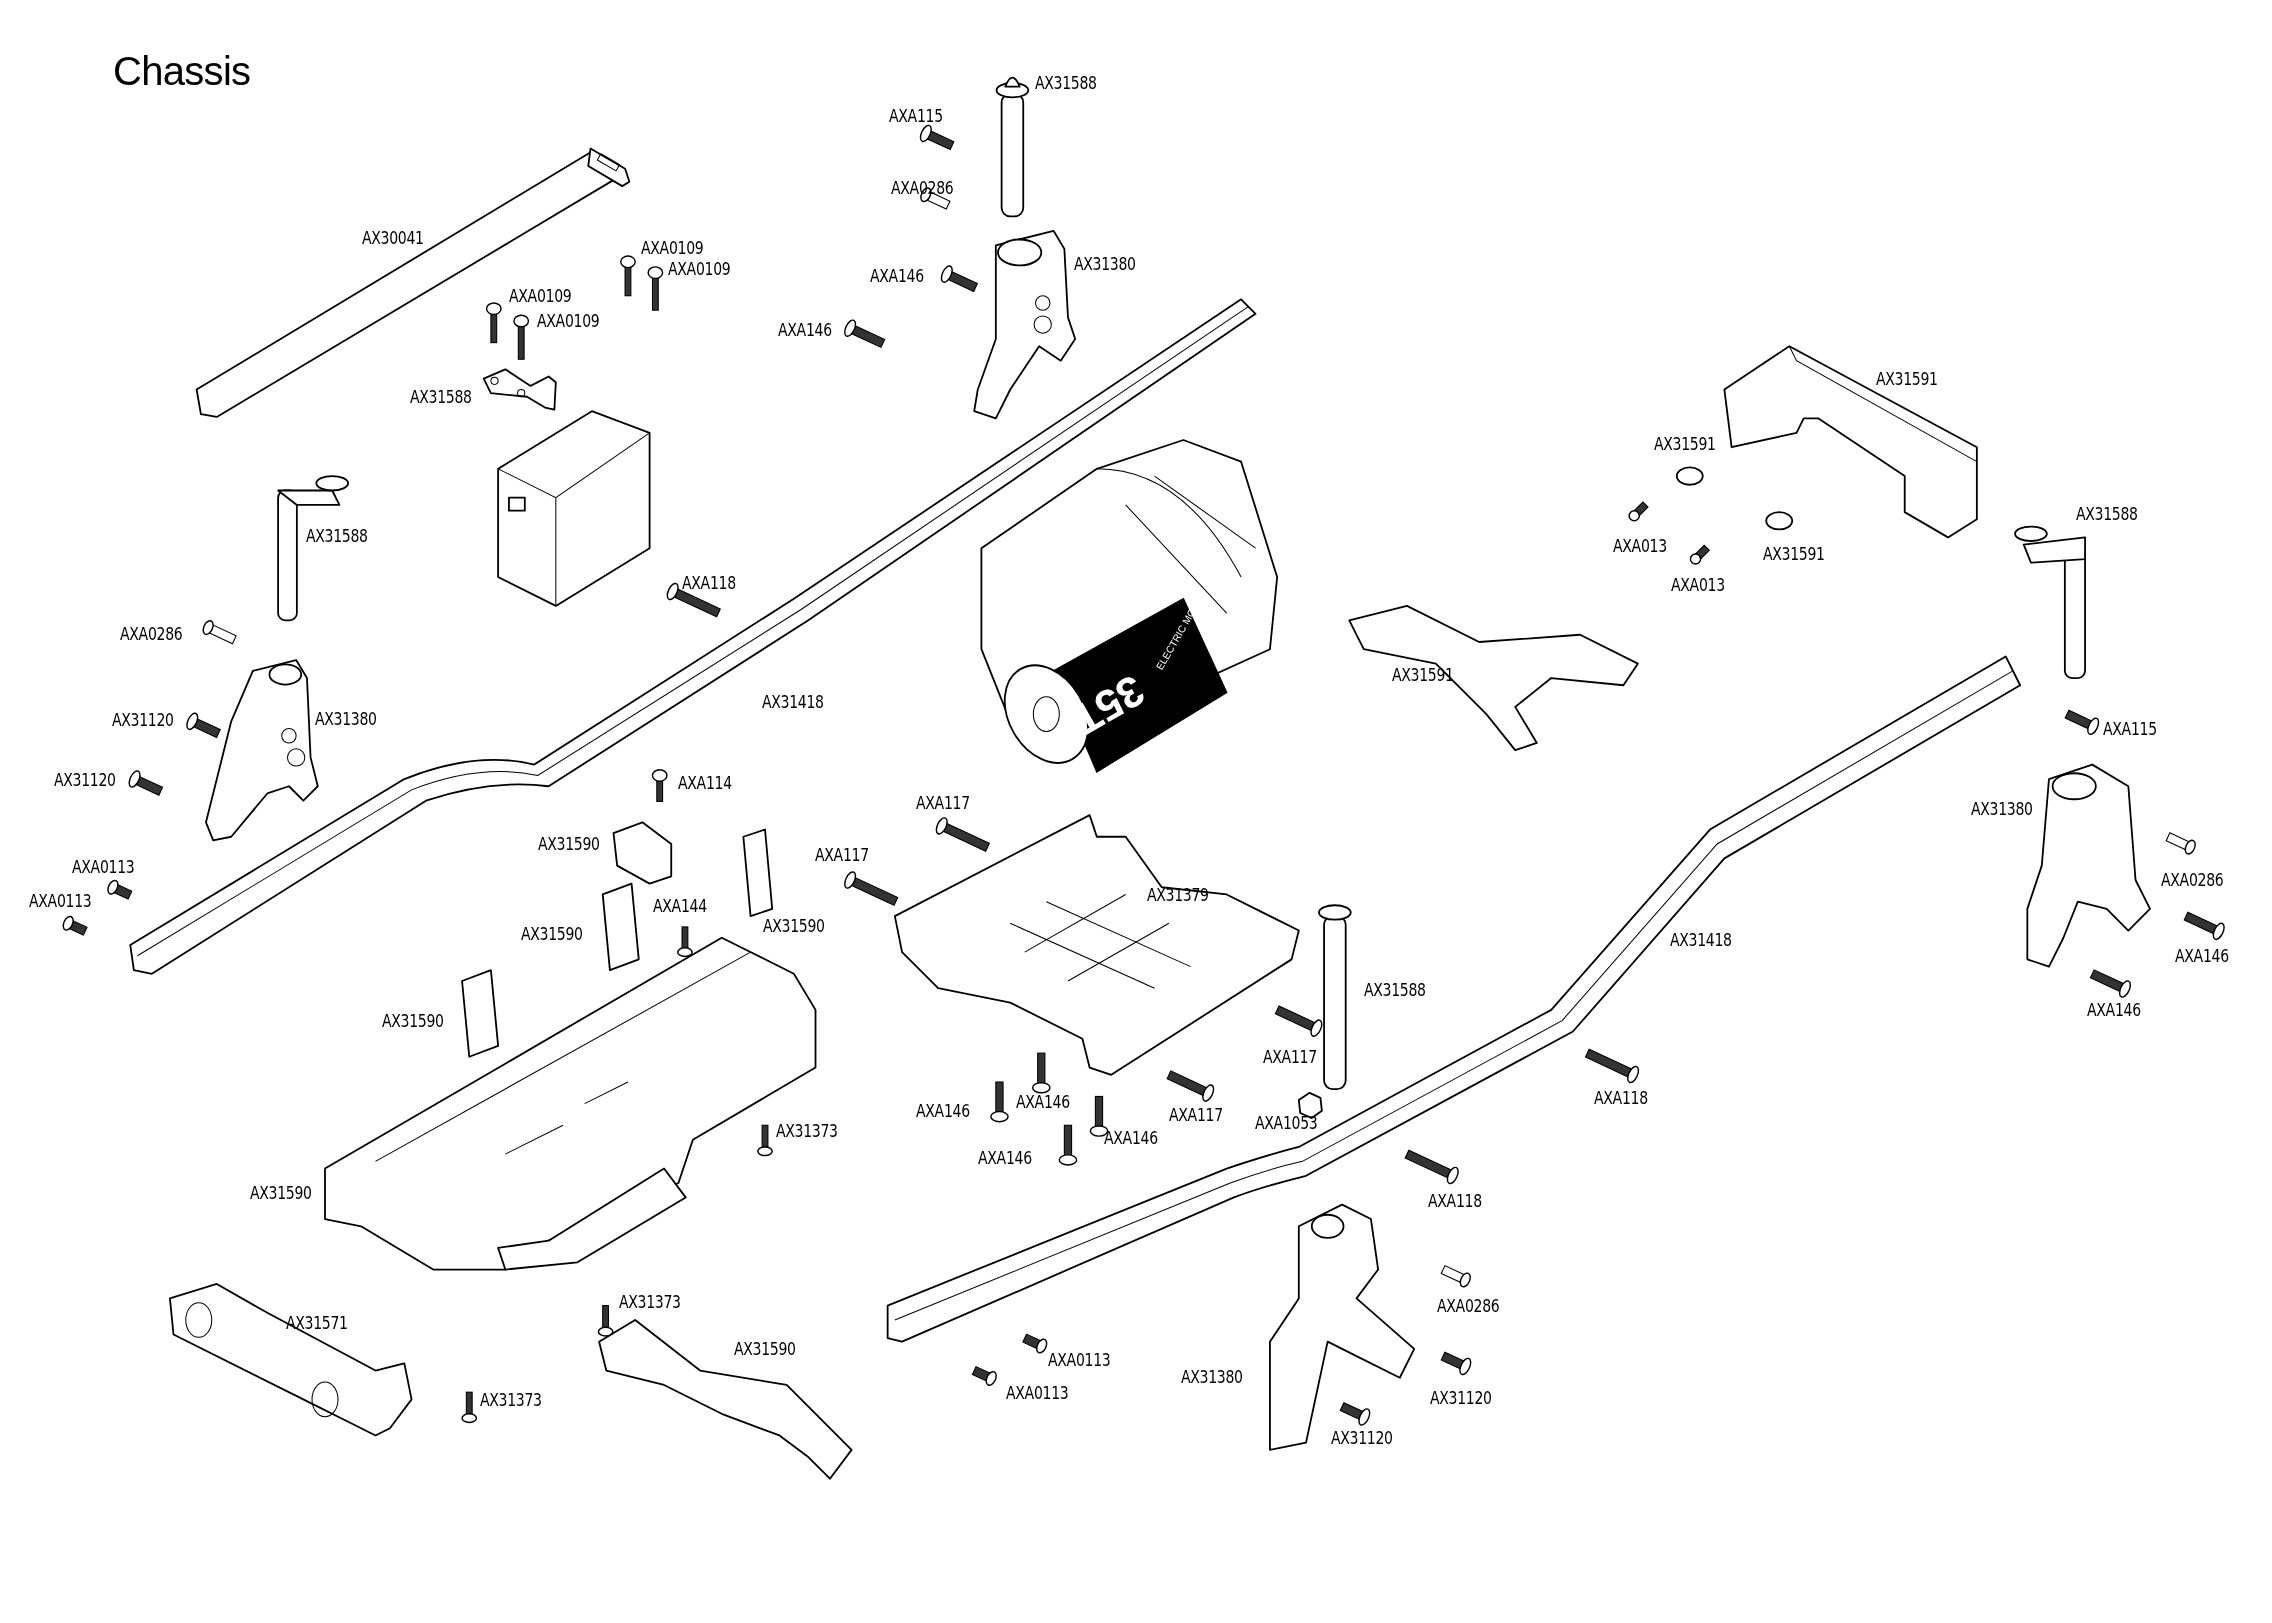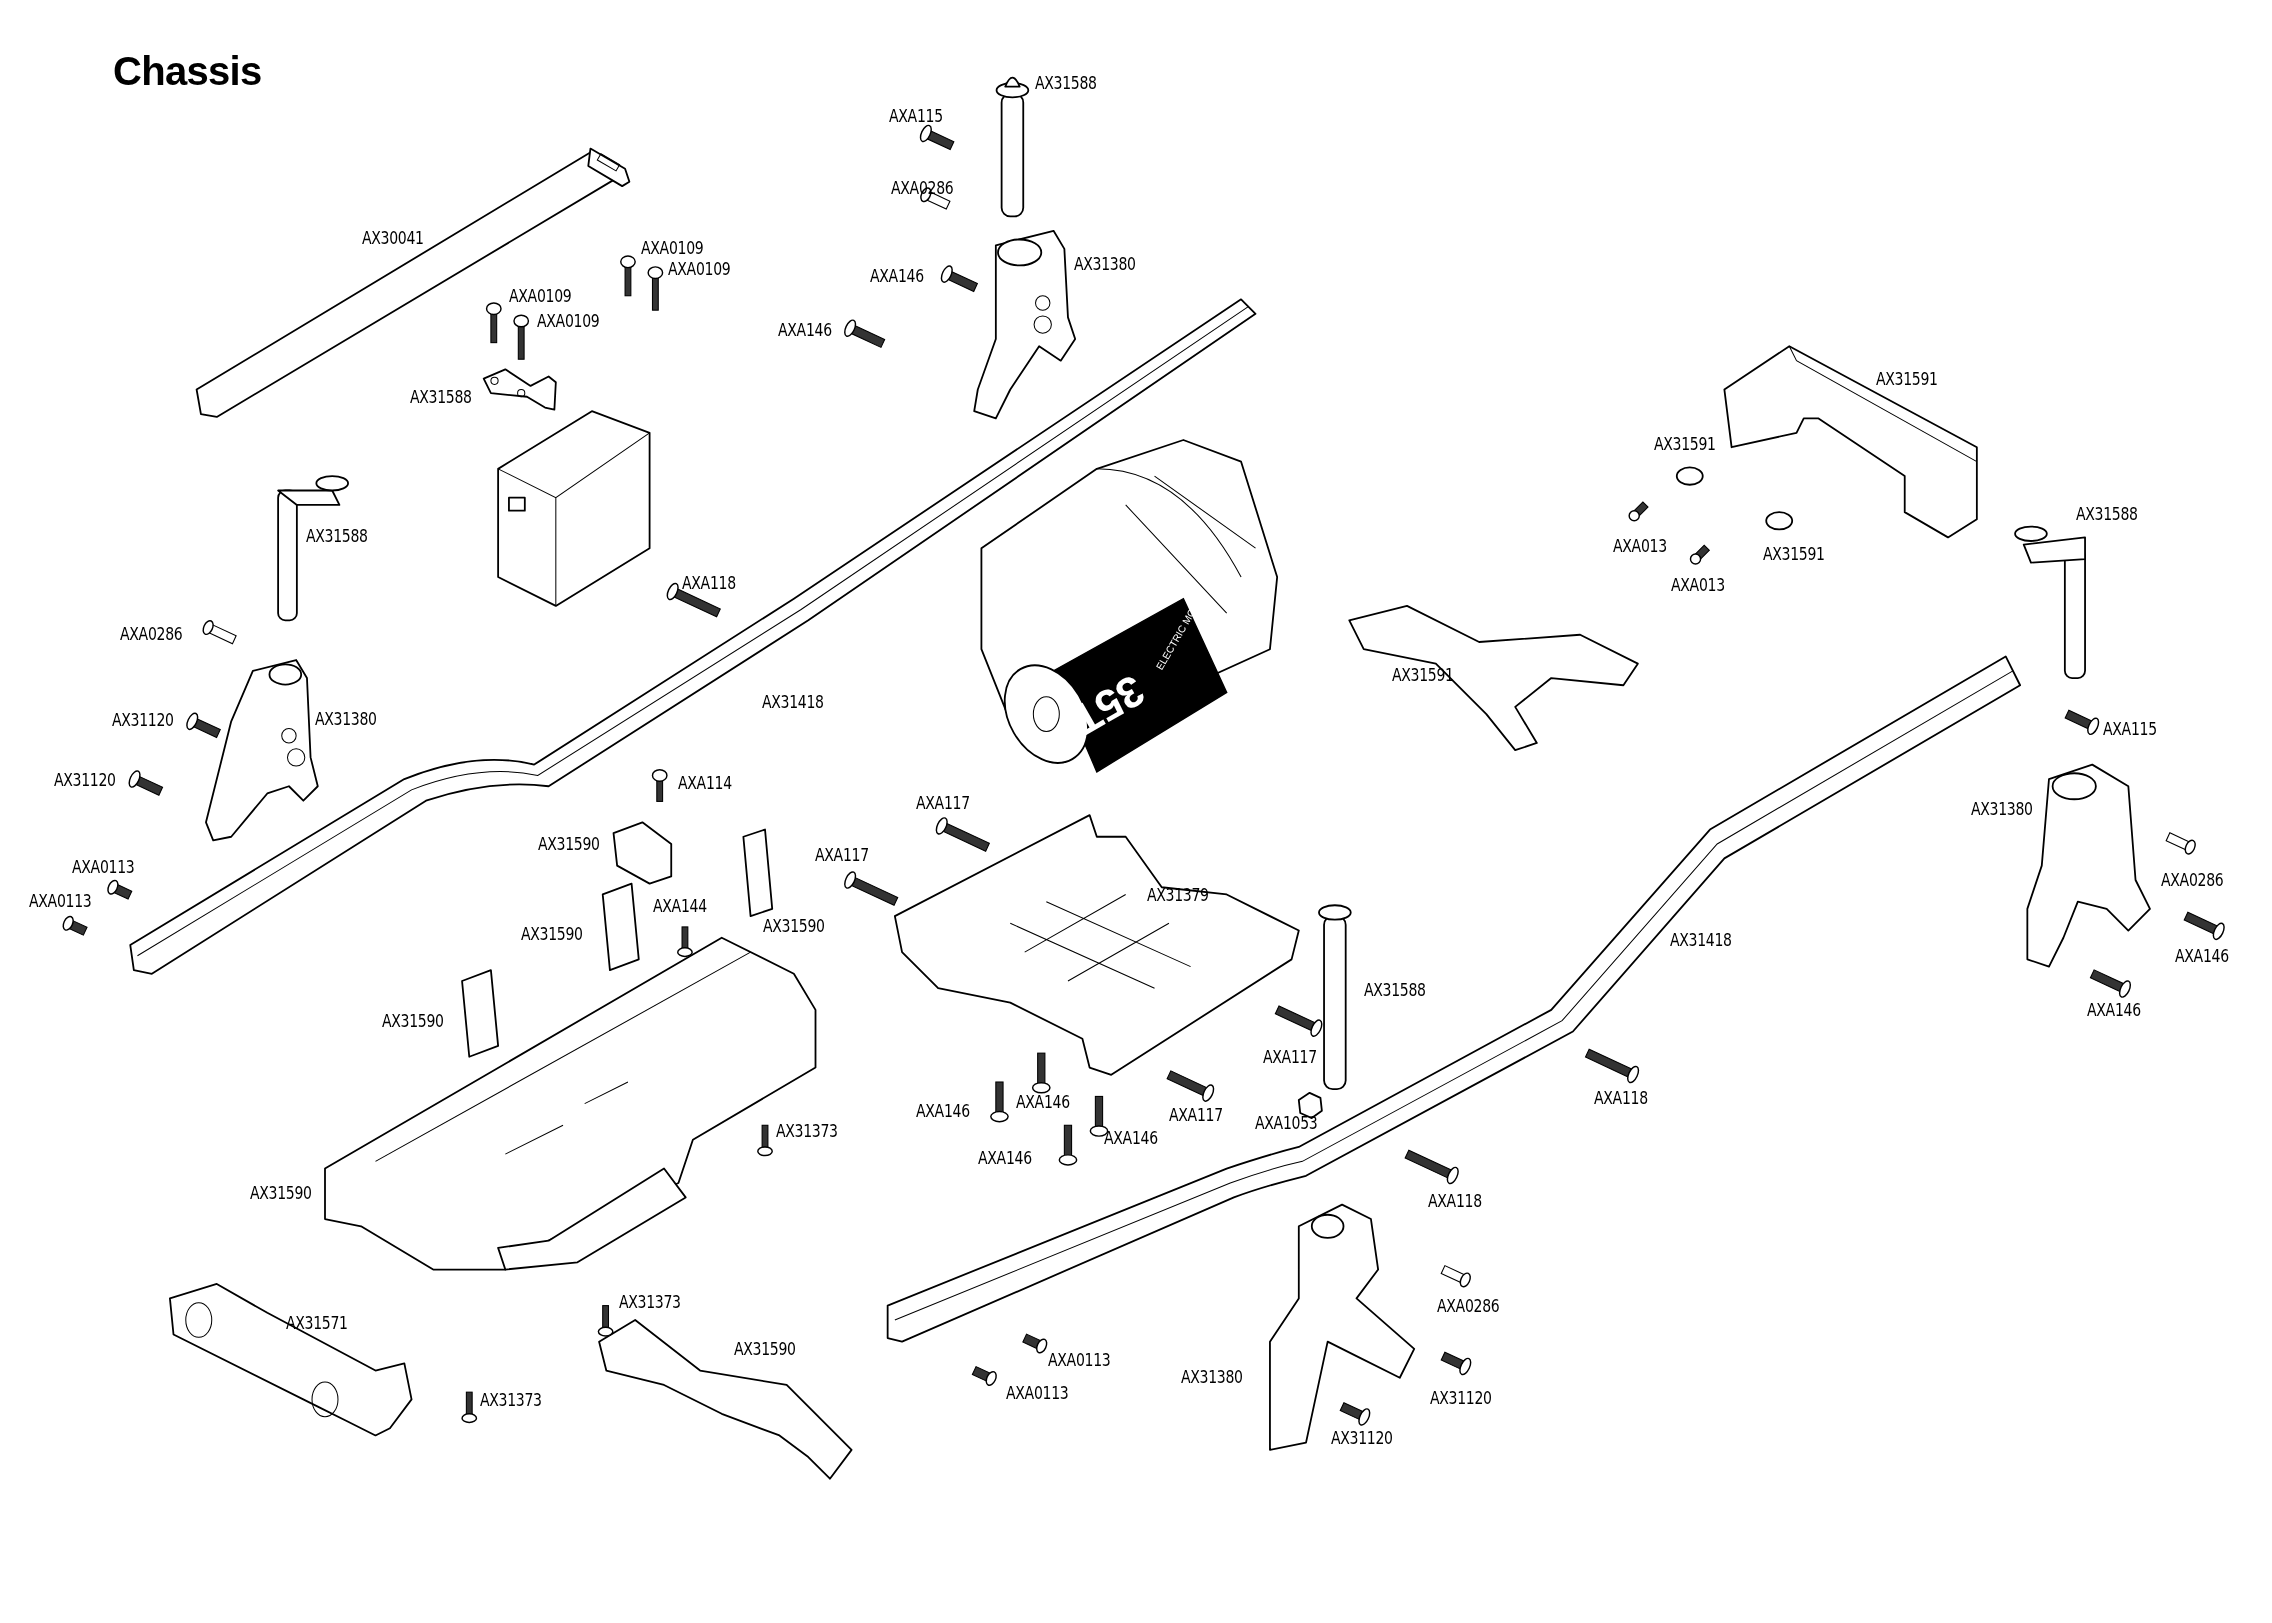--- a/index.html
+++ b/index.html
@@ -1,17 +1,17 @@
 <!DOCTYPE html>
 <html style="font-size:11.5px"><head>
 <meta charset="utf-8">
 <style>
   html, body { margin:0; padding:0; background:#ffffff; }
   body { width:2273px; height:1623px; position:relative; overflow:hidden; font-family:"DejaVu Sans", sans-serif; }
-  #title { position:absolute; left:113px; top:49px; font-family:"Liberation Sans", sans-serif; font-weight:bold; font-size:40px; color:#000; letter-spacing:-0.7px; }
+  #title { position:absolute; left:113px; top:49px; font-family:"Liberation Sans", sans-serif; font-weight:normal; font-size:40px; color:#000; letter-spacing:-0.7px; }
   svg#art { position:absolute; left:0; top:0; }
   .lbl { position:absolute; font-family:"DejaVu Sans", sans-serif; font-size:18px; color:#000; transform:scaleX(0.78); transform-origin:left top; white-space:nowrap; letter-spacing:-0.4px; }
   .part { fill:#fff; stroke:#000; stroke-width:2.5; stroke-linejoin:round; }
   .thin { fill:none; stroke:#000; stroke-width:1.4; }
   .screw { fill:#333; stroke:#000; stroke-width:1.5; }
   .head { fill:#fff; stroke:#000; stroke-width:2; }
   .motor-can { fill:#000; stroke:#000; stroke-width:2; }
 </style>
 </head>
 <body>

